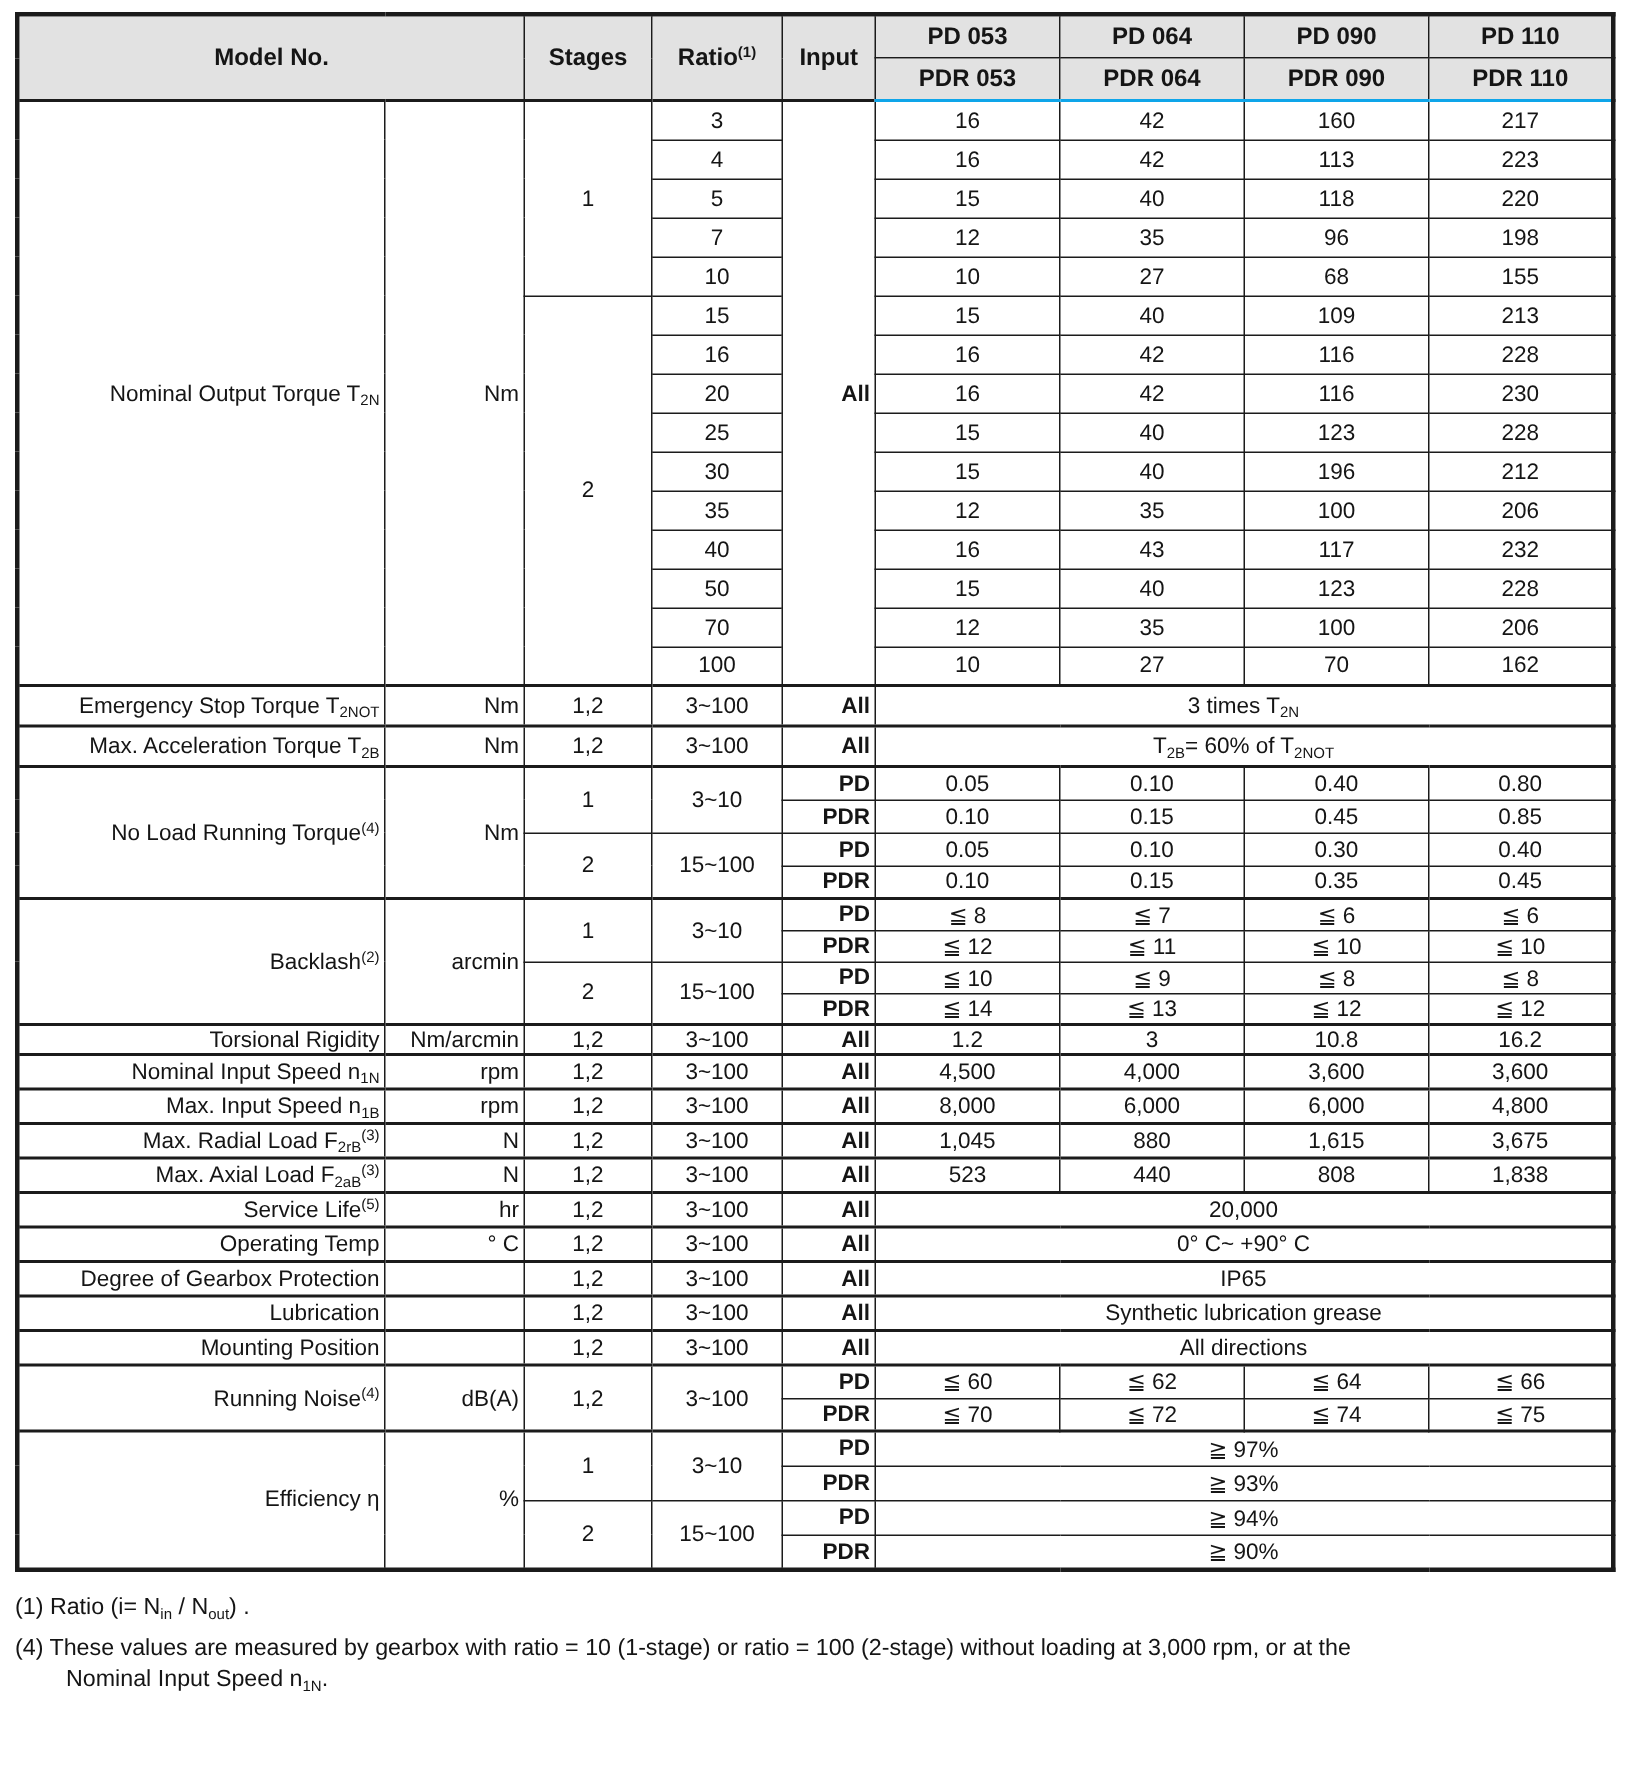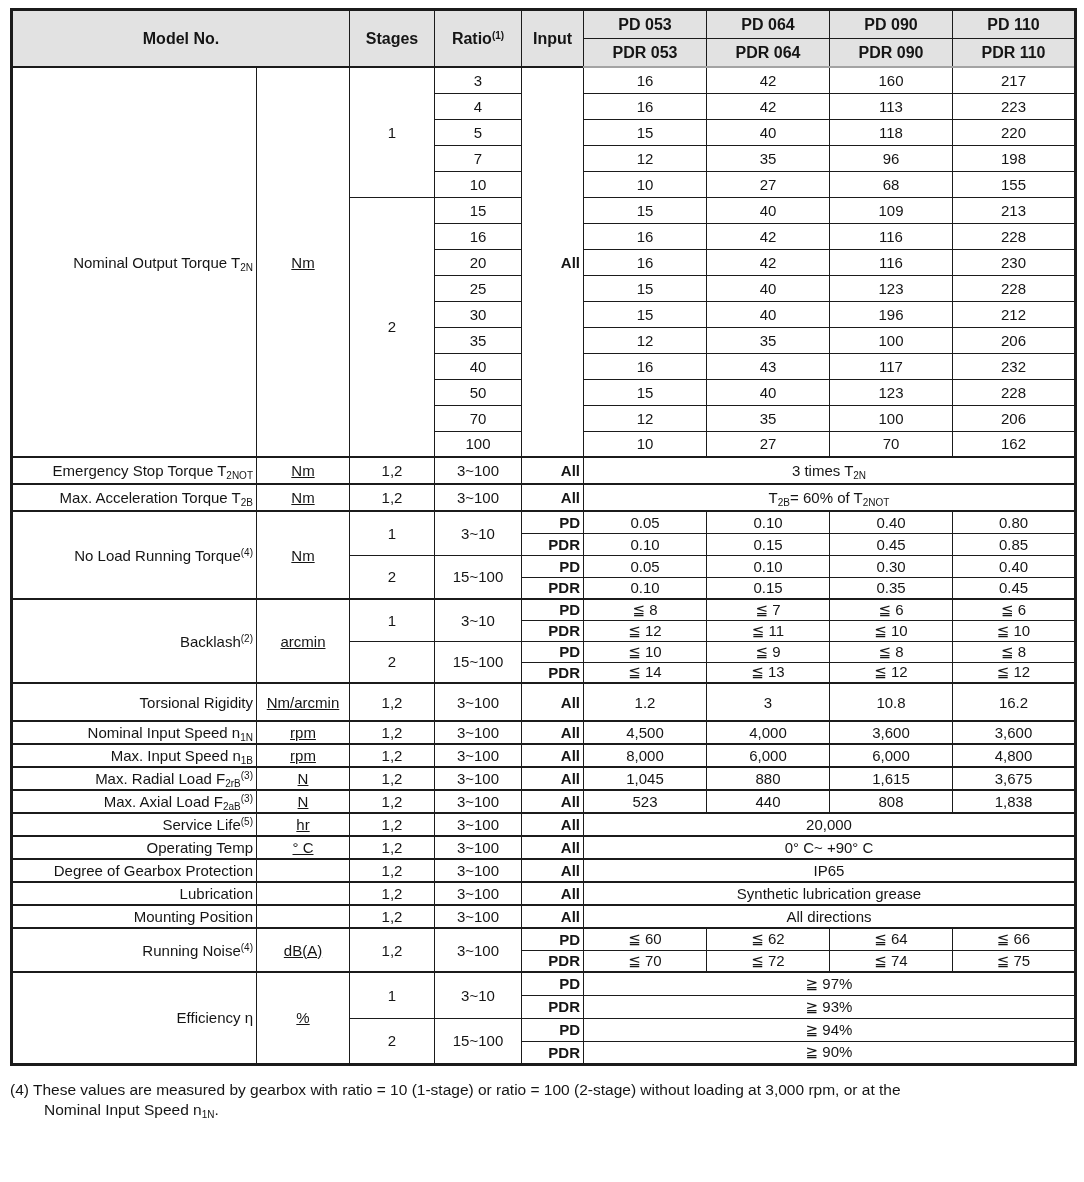--- a/index.html
+++ b/index.html
@@ -28,30 +28,30 @@
     overflow:hidden;
     white-space:nowrap;
   }
   th.cell-head{
     background:#e2e2e2;
     font-weight:bold;
     font-size:16px;
     text-align:center;
     height:27px;
   }
-  thead tr:last-child th{border-bottom:2px solid #a3a3a3;}
+  thead tr:last-child th{border-bottom:2px solid #0ea5e9;}
   tbody tr:first-child td{border-top:2px solid #1b1b1b;}
   .cell-label{text-align:right;padding-left:8px;}
-  .cell-unit{text-align:center;text-decoration:underline;}
+  .cell-unit{text-align:right;}
   .cell-center{text-align:center;}
   .cell-type{text-align:right;font-weight:bold;}
   tr.sec td{border-top:2px solid #1b1b1b;}
   tr.t26{height:26px;}
   tr.r27{height:27px;}
-  tr.r25{height:38px;}
+  tr.r25{height:20px;}
   tr.r23{height:23px;}
   tr.r22{height:22px;}
   tr.r21{height:21px;}
   sub,sup{font-size:10px;line-height:0;}
   sub{vertical-align:-3px;}
   sup{vertical-align:5px;}
   .notes{
     margin-top:14px;
     font-size:15.5px;
     max-width:1020px;
@@ -424,16 +424,17 @@
           <td class="cell-center" colspan="4">≧ 94%</td>
         </tr>
         <tr class="r23">
           <td class="cell-type">PDR</td>
           <td class="cell-center" colspan="4">≧ 90%</td>
         </tr>
       </tbody>
   </table>
 
   <div class="notes">
+    <div class="note">(1) Ratio (i= N<sub>in</sub> / N<sub>out</sub>) .</div>
     <div class="note">(4) These values are measured by gearbox with ratio = 10 (1-stage) or ratio = 100 (2-stage)  without loading at 3,000 rpm, or at the<br>Nominal Input Speed n<sub>1N</sub>.</div>
 
   </div>
 </div>
 
 </body></html>

